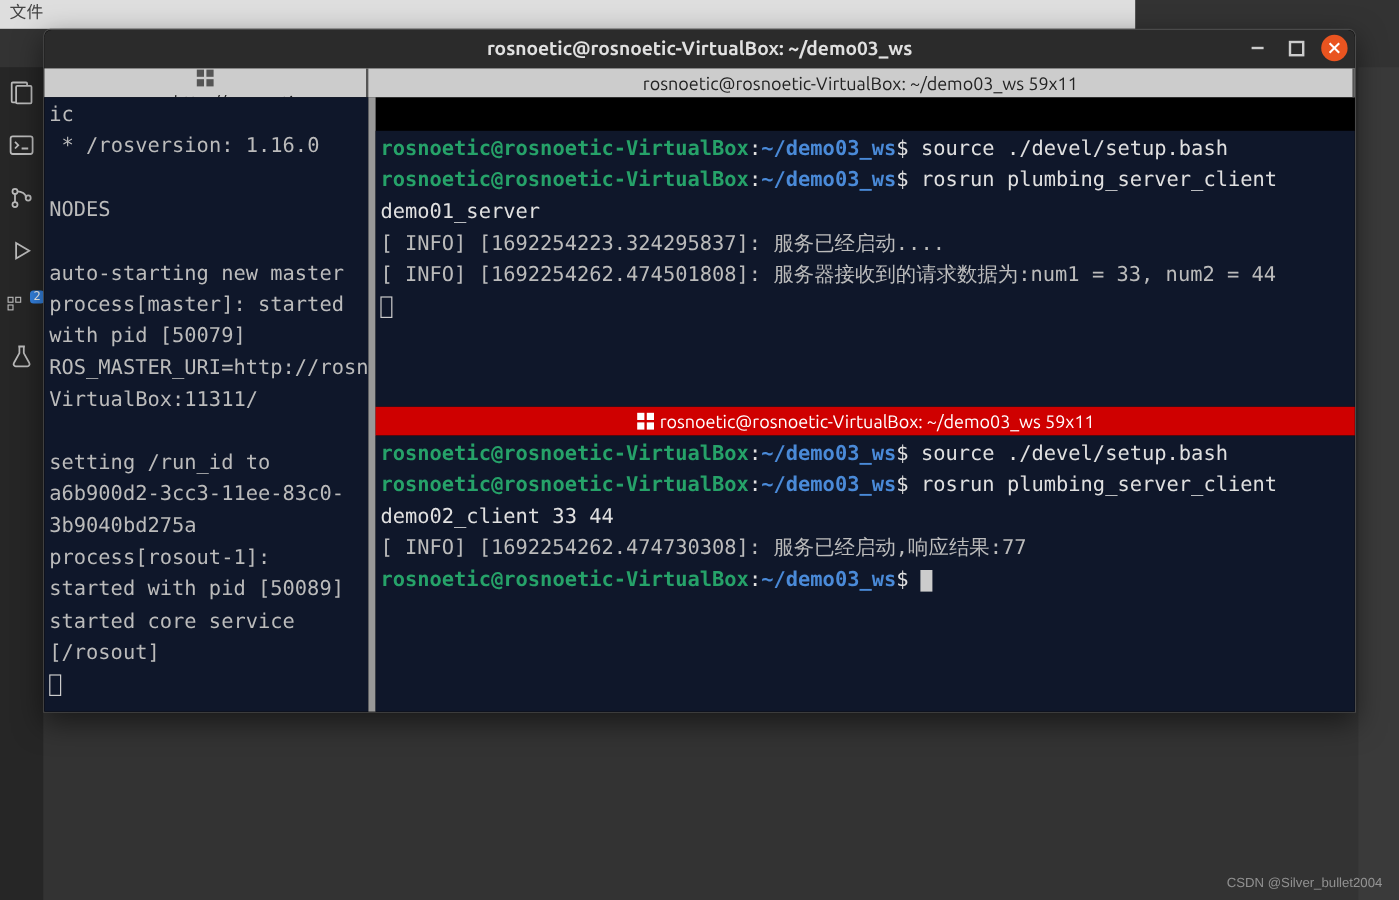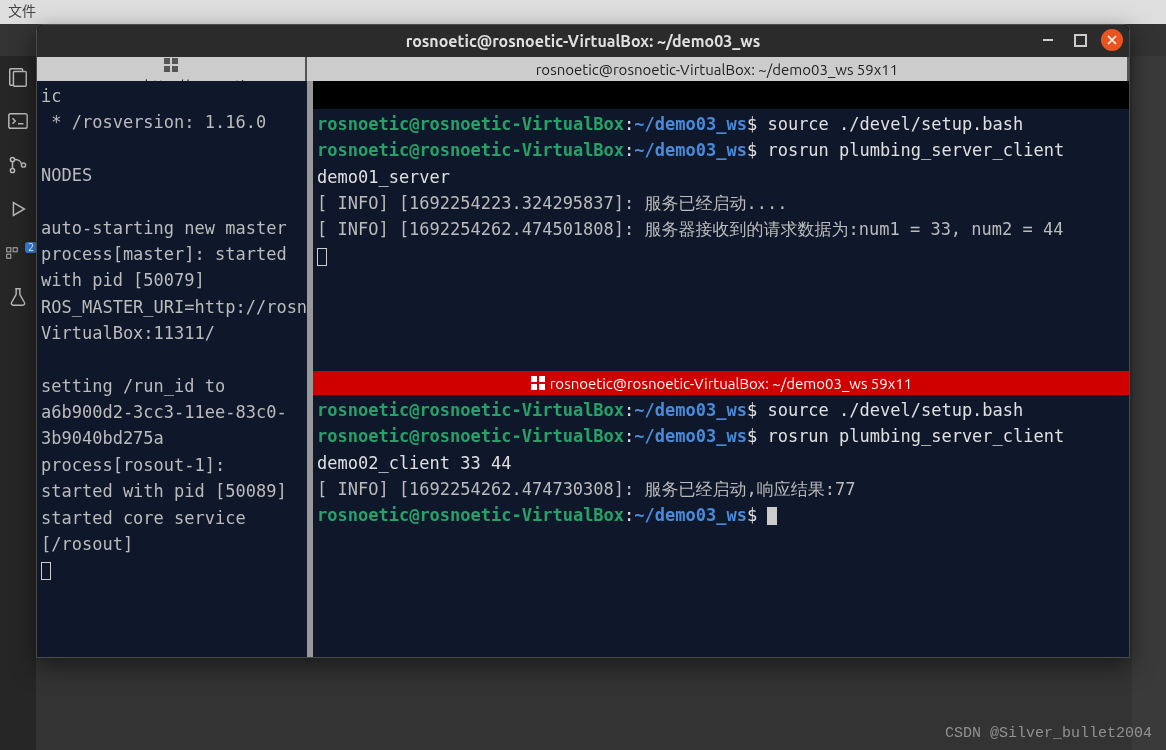--- a/index.html
+++ b/index.html
@@ -23,30 +23,30 @@
     gap:18px;
     padding-top:8px;
     align-items:center;
   }
   .left-launcher .licon { width:26px; height:26px; display:flex; align-items:center; justify-content:center; color:#bbb; }
   .left-launcher .licon svg { width:22px; height:22px; }
   .badge { background:#3584e4; color:#fff; font-size:10px; border-radius:3px; padding:0 3px; position:relative; top:-6px; left:6px; }
   .top-strip {
     position:absolute;
     left:0; top:0;
-    width:1166px; height:24px;
+    width:946px; height:24px;
     background:#dedede;
   }
   .top-strip .lbl { font-size:14px; color:#444; padding:3px 8px; font-family:"Noto Sans CJK SC",sans-serif; }
   
   .window {
     position:absolute;
     left:36px; top:24px;
     width:1094px;
-    height:634px;
+    height:570px;
     background:#000;
     border:1px solid #4a4a4a;
     border-radius:6px 6px 0 0;
     box-shadow:0 8px 24px rgba(0,0,0,.5);
   }
   .titlebar {
     height:32px;
     background:#2b2b2b;
     display:flex;
     align-items:center;
@@ -144,22 +144,22 @@
   .cmd { color:#e0e0e0; }
   .gray { color:#bbb; }
   .cursor-box { display:inline-block; width:10px; height:18px; border:1px solid #ccc; vertical-align:middle; }
   .cursor-fill { display:inline-block; width:10px; height:18px; background:#ccc; vertical-align:text-bottom; }
 
   .watermark {
     position:absolute;
     right:14px;
     bottom:8px;
     color:rgba(220,220,220,.55);
-    font-family:Liberation Mono, monospace;
-    font-size:15px;
+    font-family:Liberation Sans, sans-serif;
+    font-size:11px;
     pointer-events:none;
   }
   .right-scroll {
     position:absolute;
     right:0; top:56px;
     width:34px;
     height:694px;
     background:#3a3a3a;
   }
 </style>

